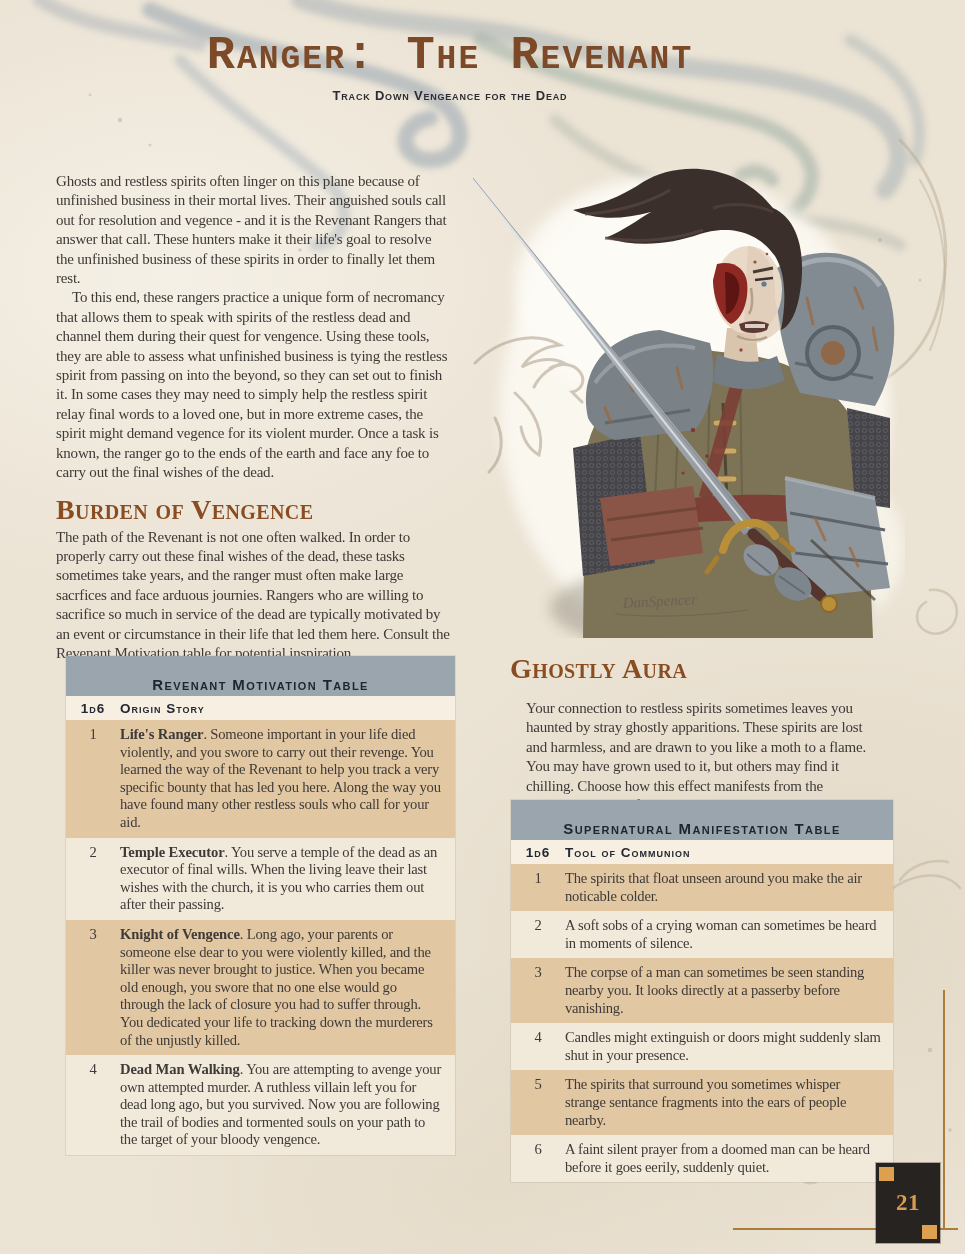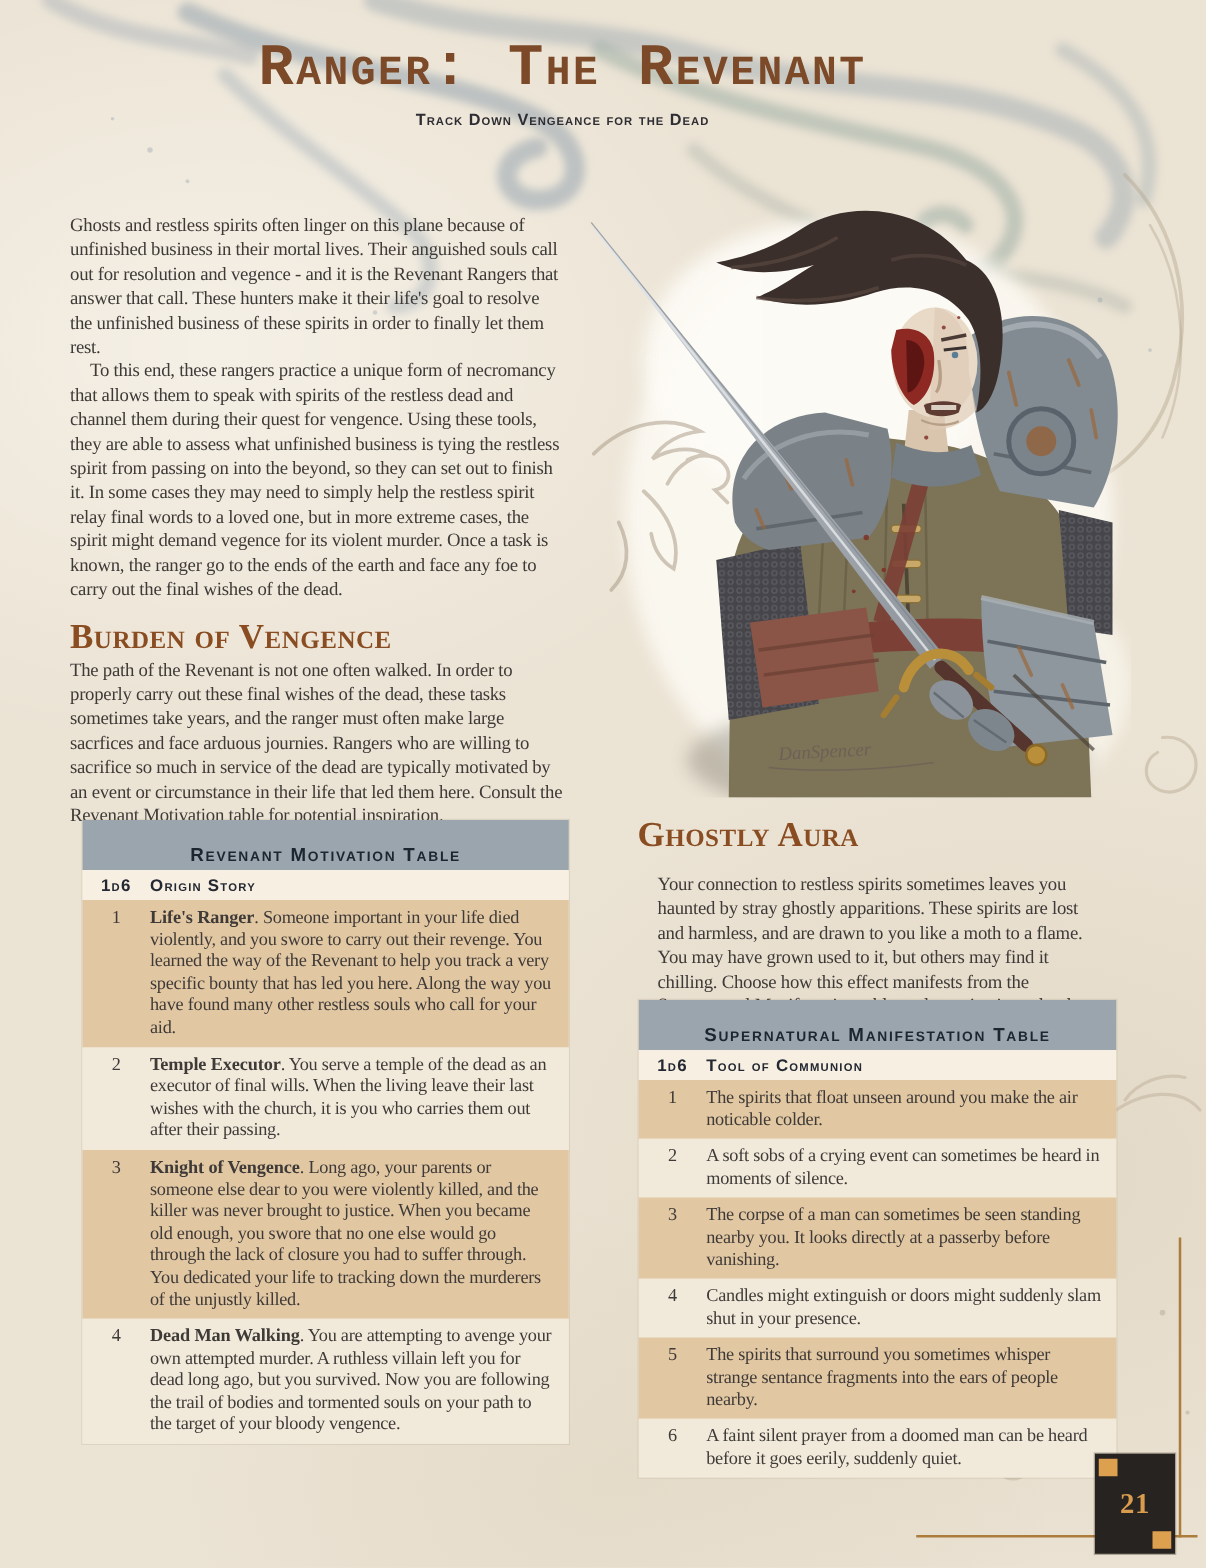--- a/index.html
+++ b/index.html
@@ -308,21 +308,21 @@
   <div class="thead">
     <div class="roll">1d6</div>
     <div>Tool of Communion</div>
   </div>
   <div class="trow tan">
     <div class="roll">1</div>
     <div class="tcell">The spirits that float unseen around you make the air noticable colder.</div>
   </div>
   <div class="trow cream">
     <div class="roll">2</div>
-    <div class="tcell">A soft sobs of a crying event can sometimes be heard in moments of silence.</div>
+    <div class="tcell">A soft sobs of a crying woman can sometimes be heard in moments of silence.</div>
   </div>
   <div class="trow tan">
     <div class="roll">3</div>
     <div class="tcell">The corpse of a man can sometimes be seen standing nearby you. It looks directly at a passerby before vanishing.</div>
   </div>
   <div class="trow cream">
     <div class="roll">4</div>
     <div class="tcell">Candles might extinguish or doors might suddenly slam shut in your presence.</div>
   </div>
   <div class="trow tan">

